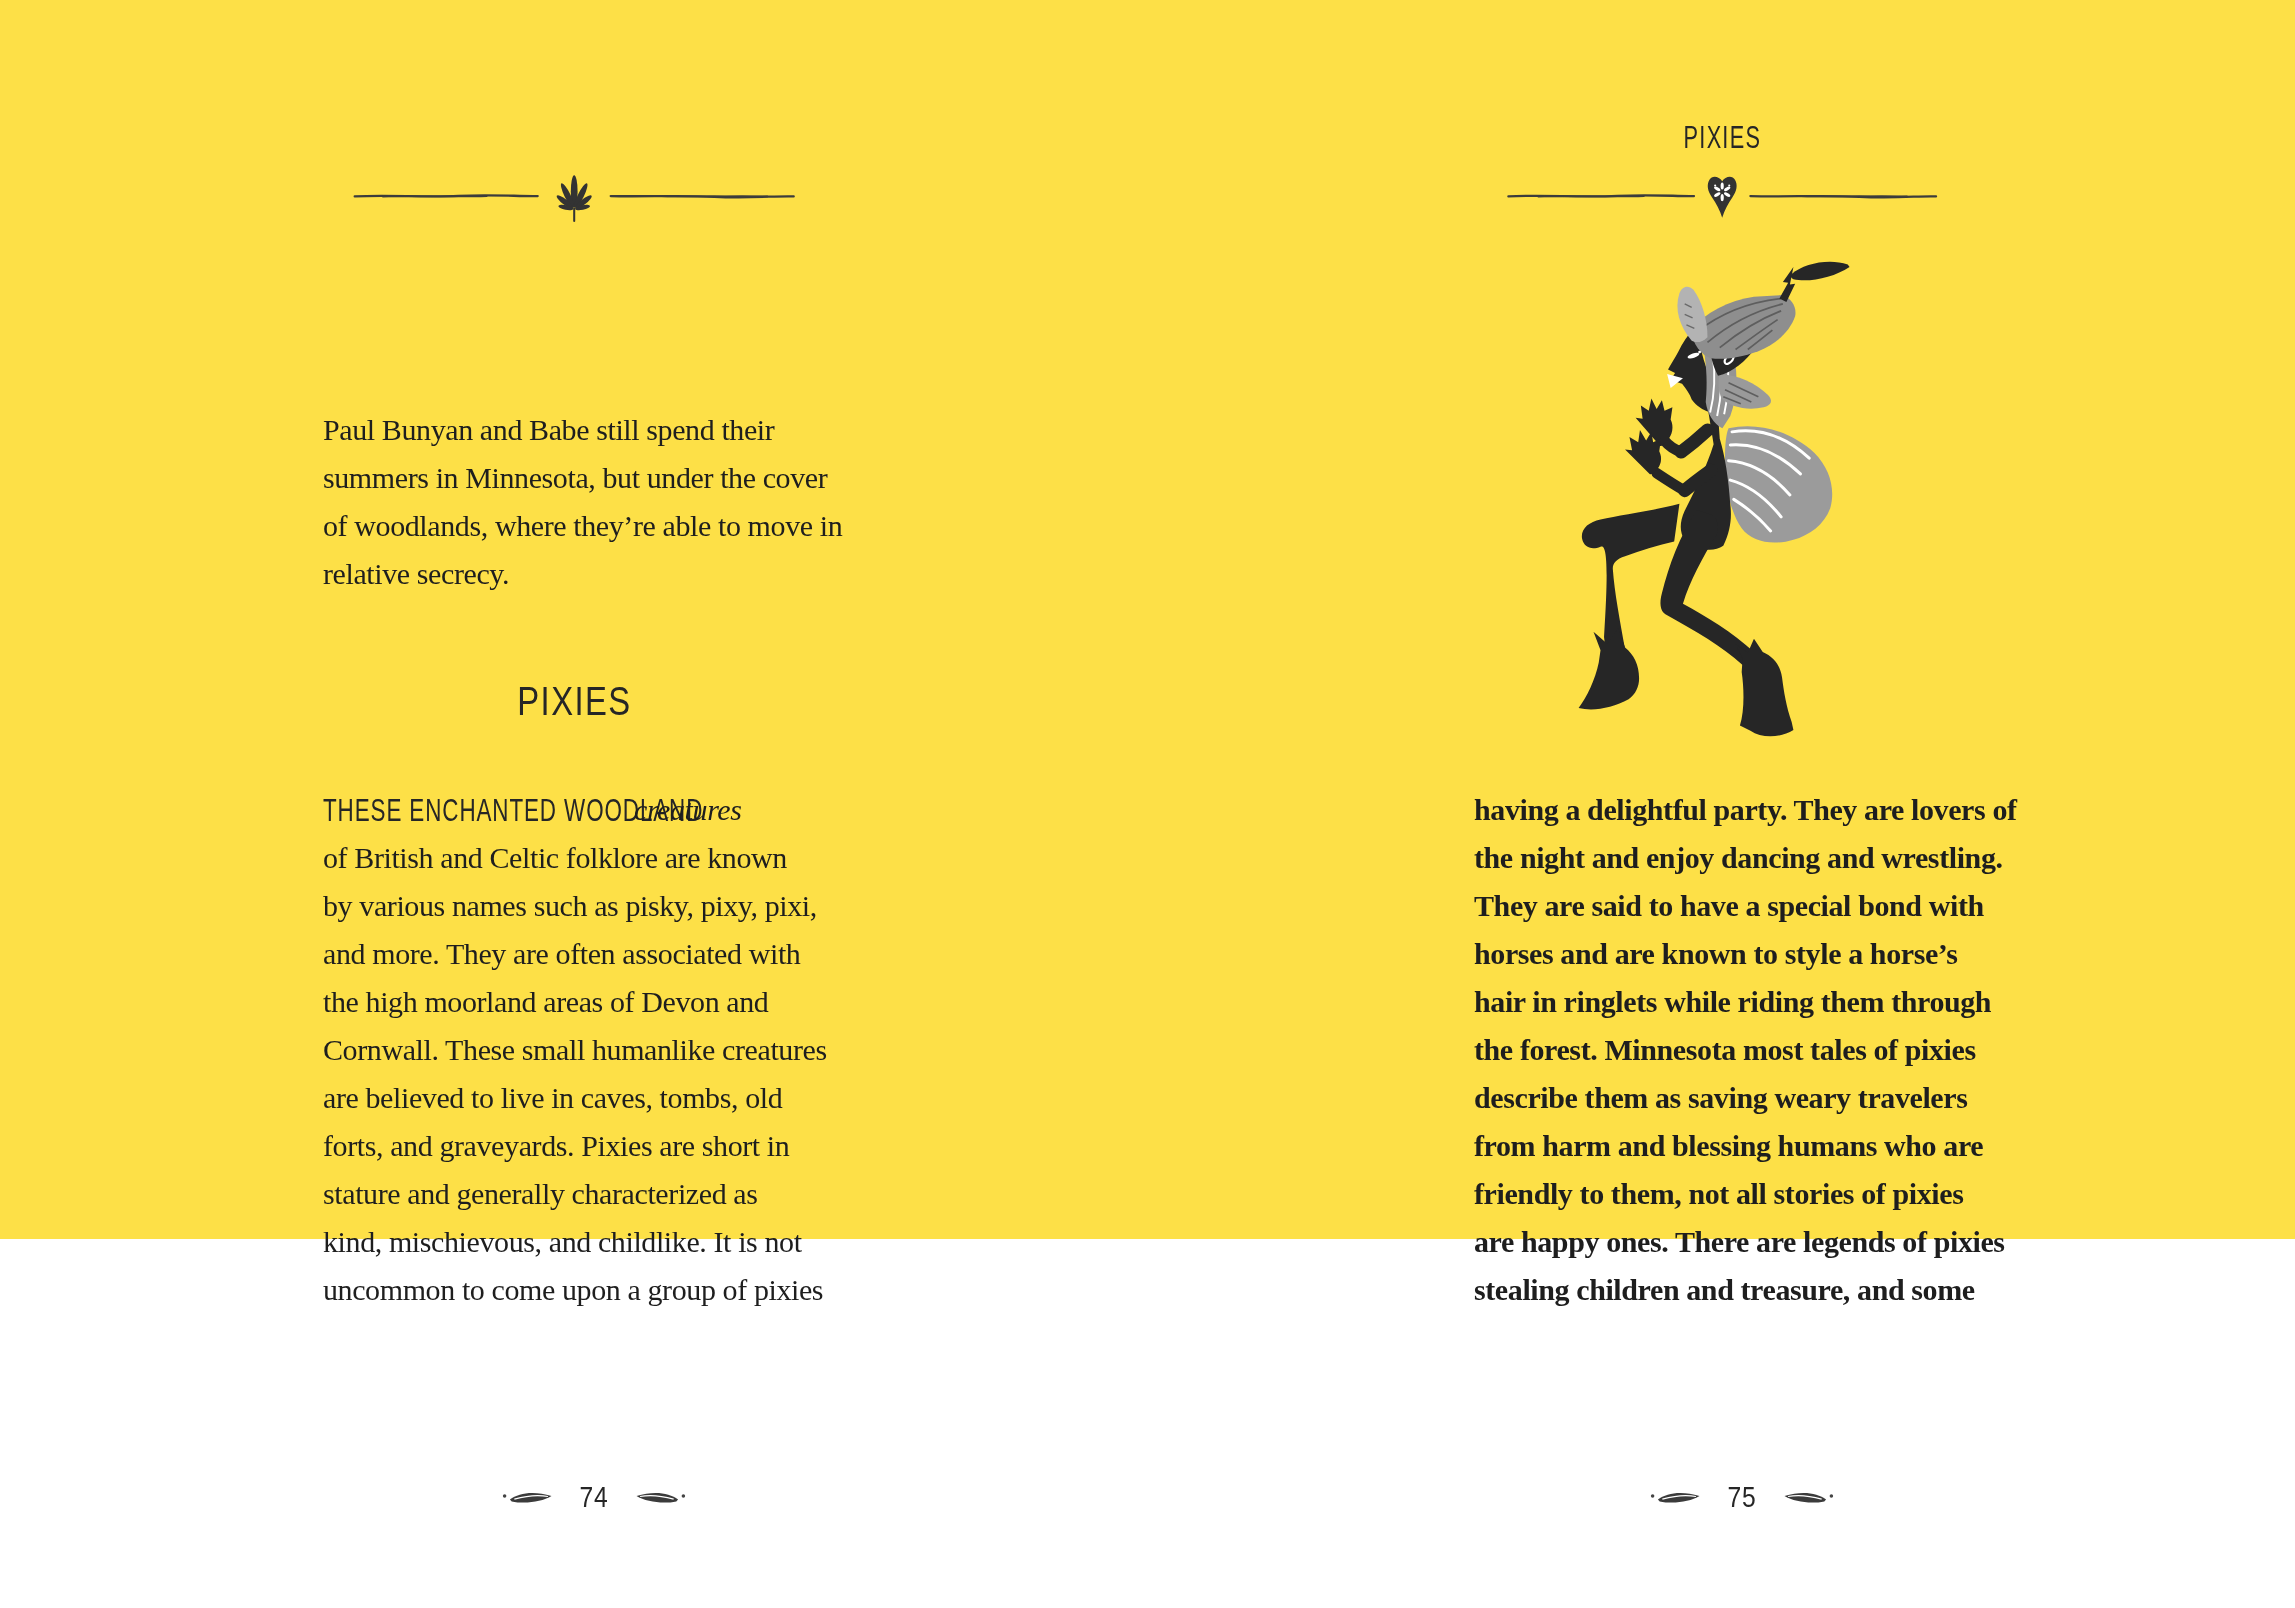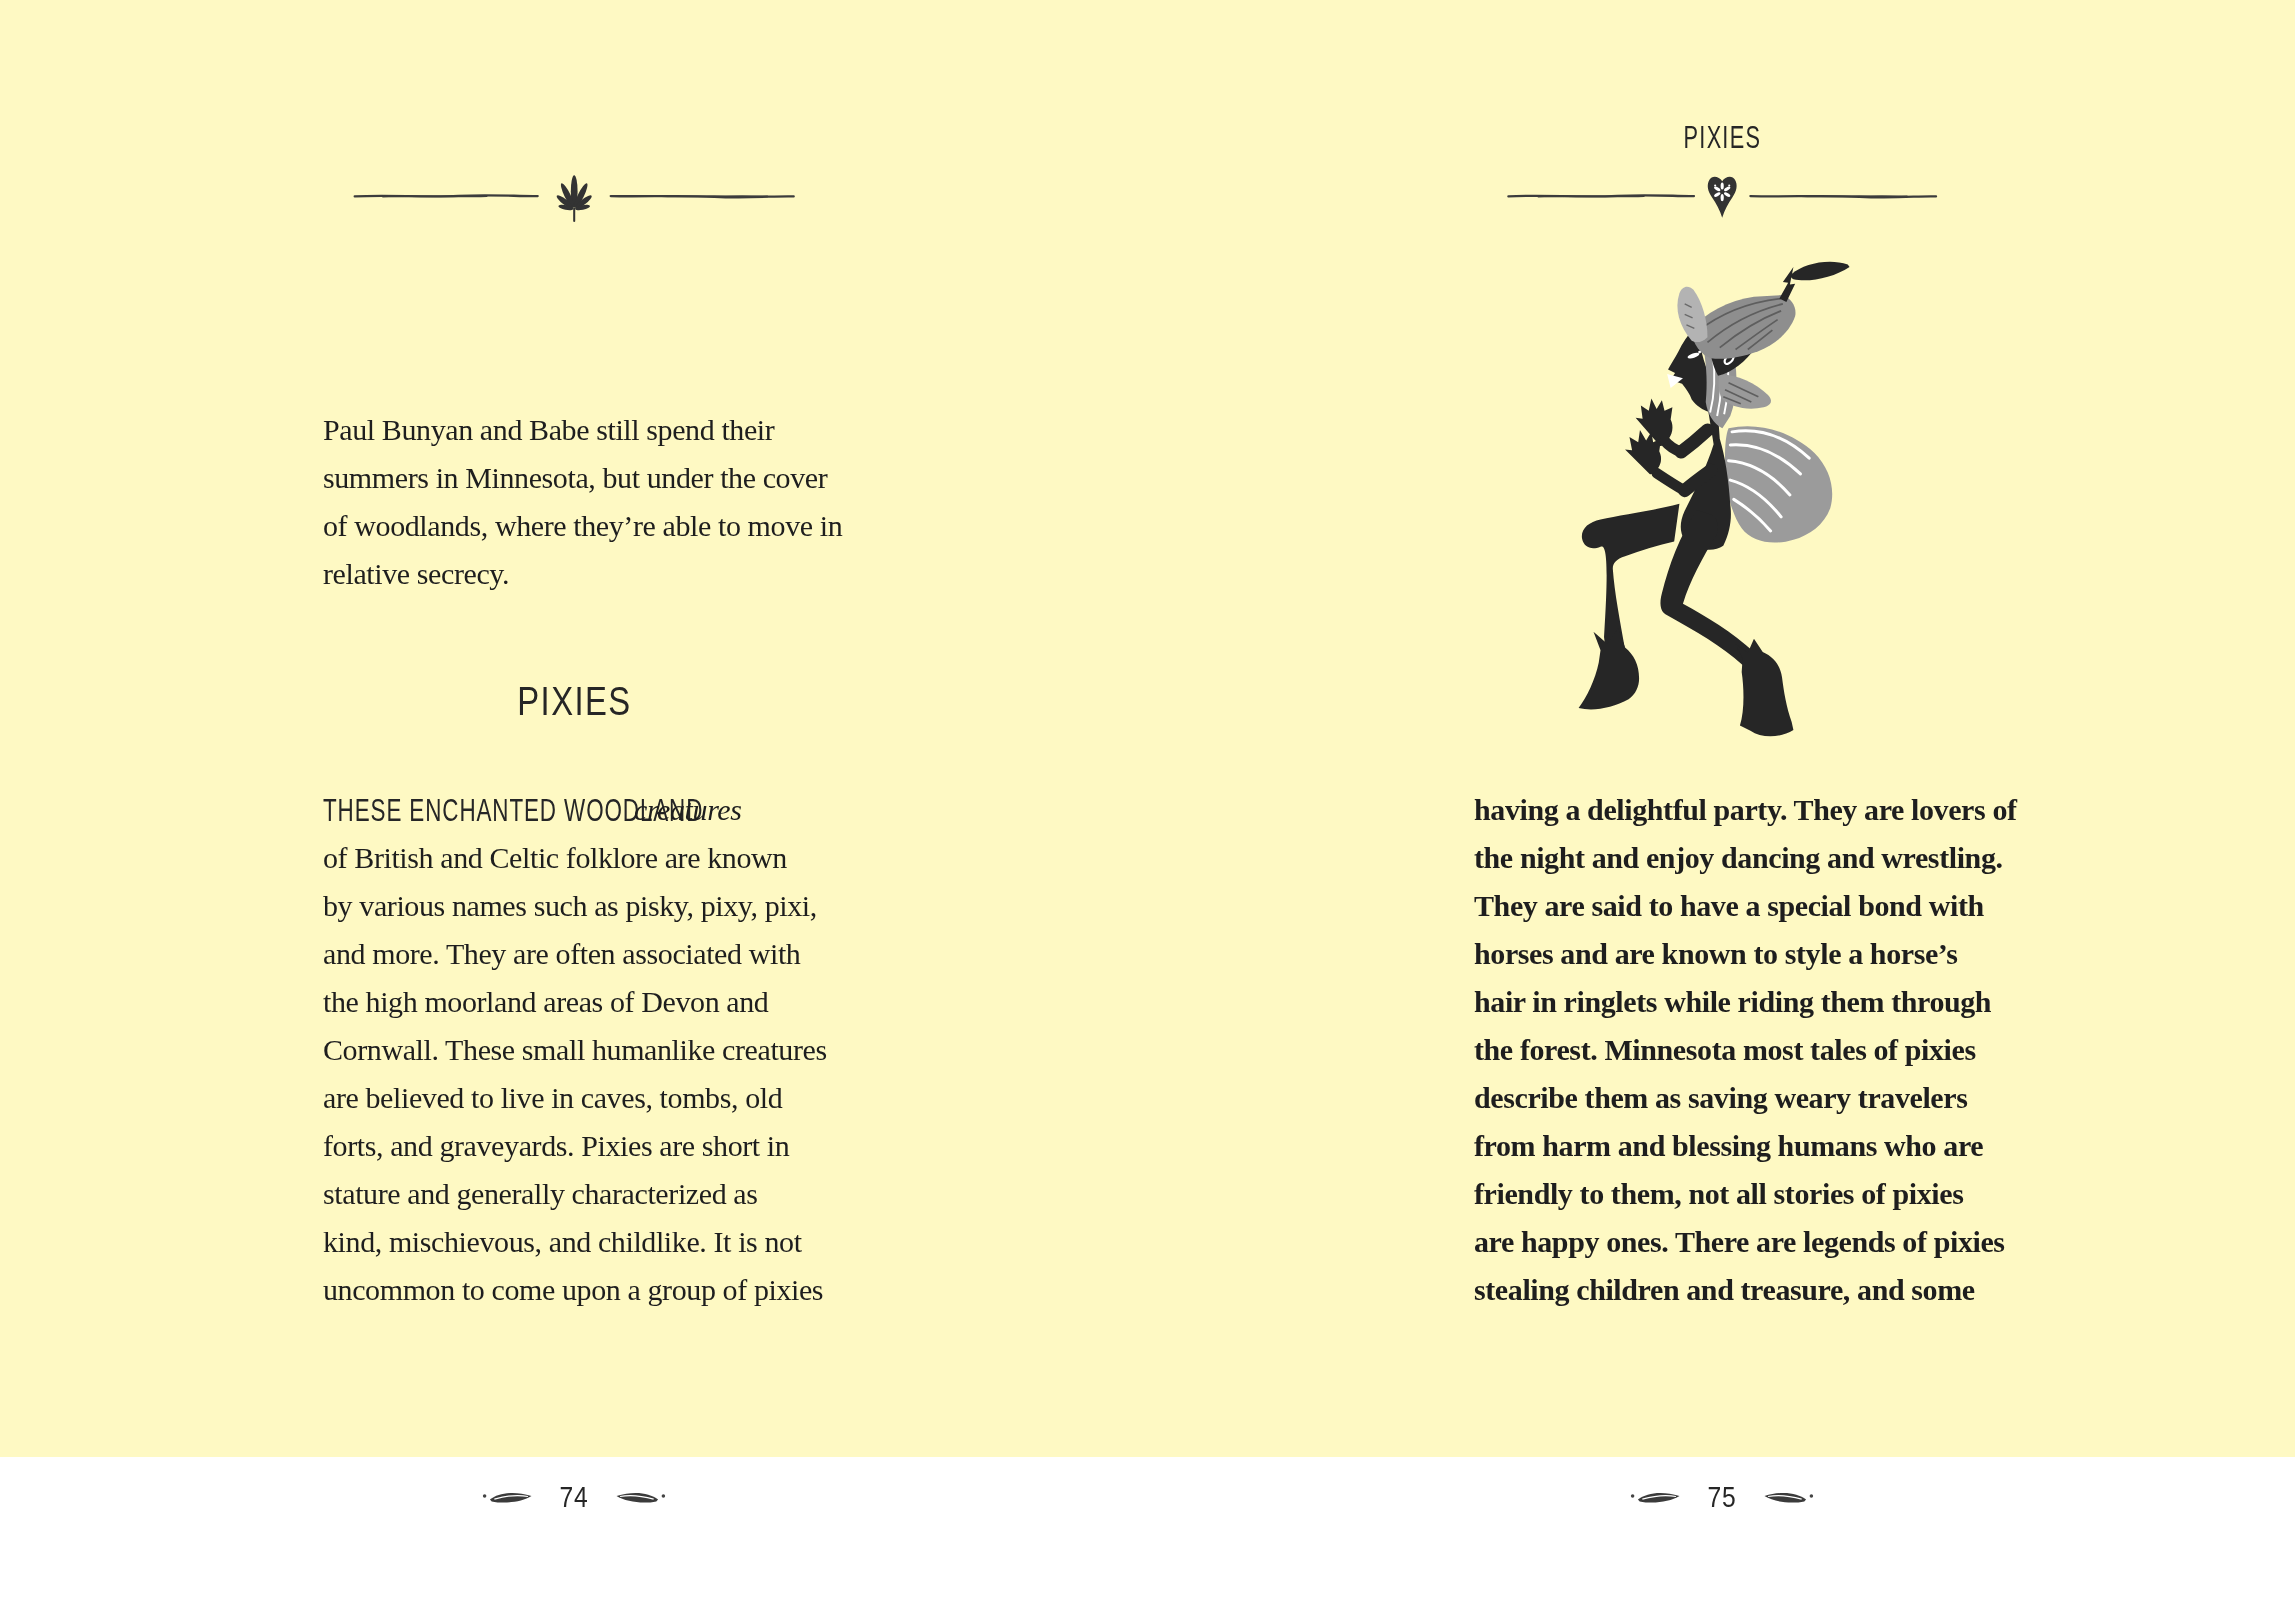--- a/index.html
+++ b/index.html
@@ -1,18 +1,18 @@
 <!DOCTYPE html>
 <html style="font-size:14px"><head>
 <meta charset="utf-8">
 <style>
   html,body{margin:0;padding:0;background:#e8e8e8;}
   #book{position:relative;width:2295px;height:1609px;background:#ffffff;overflow:hidden;
         font-family:"Liberation Serif", serif;color:#1e1e1e;}
-  .page{position:absolute;top:0;width:1148px;height:1457px;background:#fef9c3;}
+  .page{position:absolute;top:0;width:1148px;height:1239px;background:#fde047;}
   #page-left{left:0;}
   #page-right{left:1148px;}
 
   
   .textblock{position:absolute;margin-left:36px;}
   .line{height:48px;line-height:48px;white-space:nowrap;
         font-size:30px;letter-spacing:-0.4px;color:#1e1e1e;}
   .display{font-family:"Liberation Sans", sans-serif;color:#262626;}
 
   .intro{left:287px;top:406px;}
@@ -32,21 +32,21 @@
                   line-height:39px;text-align:center;font-size:31px;letter-spacing:1.8px;}
   .running-header .scale{display:inline-block;transform:scaleX(0.70);}
 
   
   .divider{position:absolute;top:168px;left:50%;transform:translateX(-50%);
            display:flex;align-items:center;gap:8.8px;height:57px;}
   .divider svg{display:block;}
 
   
   .footer{position:absolute;left:0;top:1480px;width:1148px;height:35px;
-          display:flex;justify-content:center;align-items:center;gap:21px;}
+          display:flex;justify-content:center;align-items:center;gap:21px;padding-left:20px;}
   .page-number{font-family:"Liberation Sans", sans-serif;font-size:29px;color:#262626;
                letter-spacing:0.9px;display:inline-block;transform:scaleX(0.85);line-height:35px;}
   .orn-flip{transform:scaleX(-1);}
 
   
   .illustration{position:absolute;left:426px;top:260px;width:281px;height:491px;}
 </style>
 </head>
 <body>
 

